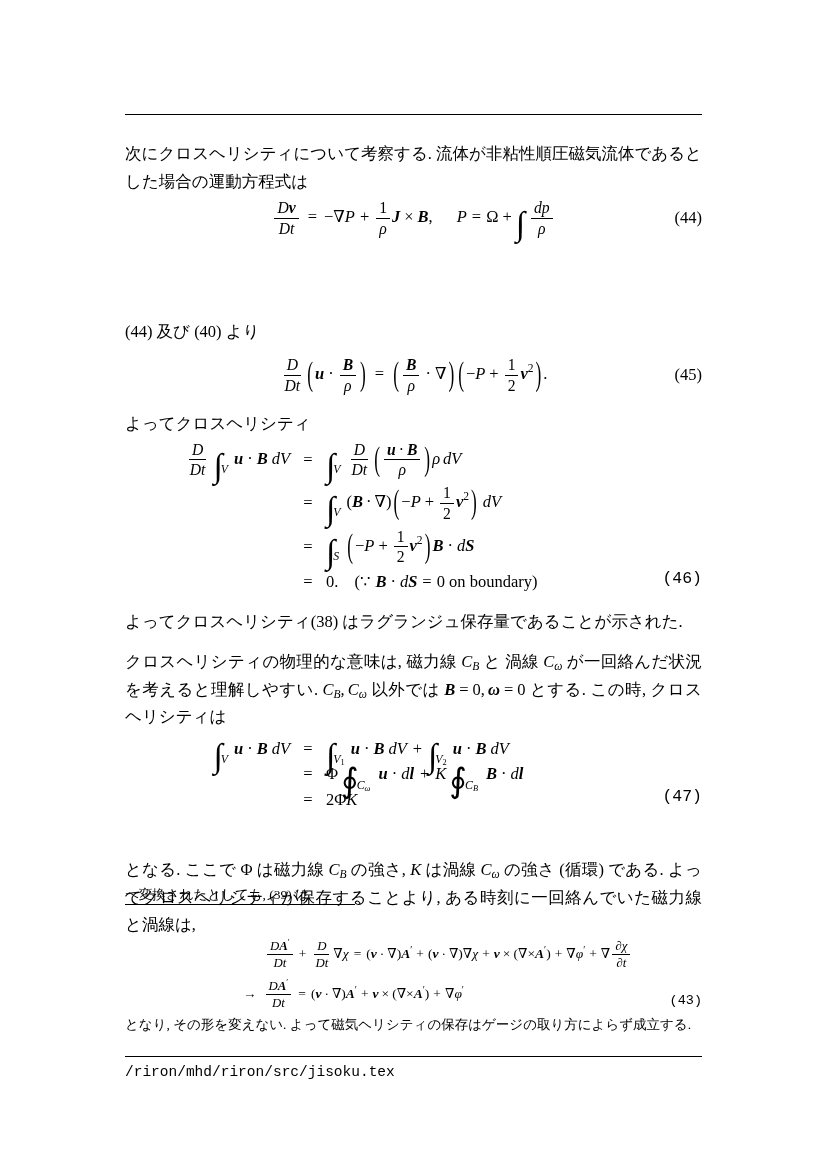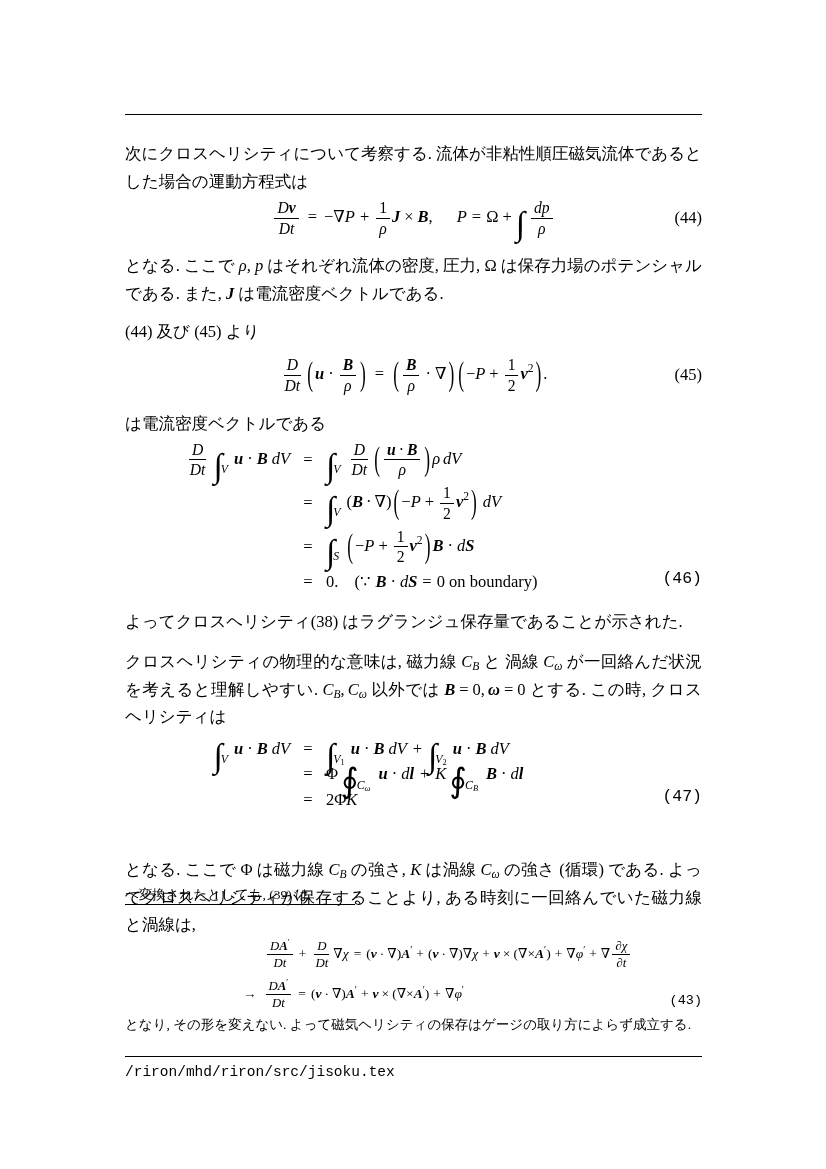--- a/index.html
+++ b/index.html
@@ -73,41 +73,40 @@
         </span><span class="msp" style="width: 7px;"></span><span class="mr">=</span><span class="msp" style="width: 7px;"></span><span class="mr">−∇</span><span class="mi">P</span><span class="msp" style="width: 5px;"></span><span class="mr">+</span><span class="msp" style="width: 5px;"></span><span class="frac">
           <span class="fnum"><span class="mr">1</span></span>
           <span class="fden"><span class="mi">ρ</span></span>
         </span><span class="mb">J</span><span class="msp" style="width: 4px;"></span><span class="mr">×</span><span class="msp" style="width: 4px;"></span><span class="mb">B</span><span class="mr">,</span><span class="msp" style="width: 24px;"></span><span class="mi">P</span><span class="msp" style="width: 5px;"></span><span class="mr">=</span><span class="msp" style="width: 5px;"></span><span class="mr">Ω</span><span class="msp" style="width: 4px;"></span><span class="mr">+</span><span class="msp" style="width: 4px;"></span><span class="bigop"><span class="bglyph">∫</span></span><span class="msp" style="width: 4px;"></span><span class="frac">
           <span class="fnum"><span class="mi">dp</span></span>
           <span class="fden"><span class="mi">ρ</span></span>
         </span></span>
     <span class="eqnum">(44)</span>
   </div>
 
-  <p class="abs para" style="top:252px"><span class="mt">となる. ここで </span><span class="mi">ρ, p</span><span class="mt"> はそれぞれ流体の密度, 圧力, </span><span class="mr">Ω</span><span class="mt"> は保存力場のポテンシャルである. また, </span><span class="mb">J</span><span class="mt"> は電流密度ベクトルである.</span></p>
-  <p class="abs para" style="top:318px"><span class="mt">(44) 及び (45) より</span></p>
+  <p class="abs para" style="top:318px"><span class="mt">(44) 及び (40) より</span></p>
 
   <div class="abs eq" style="top:346px;height:58px">
     <span class="eqbody"><span class="frac">
           <span class="fnum"><span class="mi">D</span></span>
           <span class="fden"><span class="mi">D</span><span class="mi">t</span></span>
         </span><span class="par p2">(</span><span class="mb">u</span><span class="msp" style="width: 4px;"></span><span class="mr">·</span><span class="msp" style="width: 4px;"></span><span class="frac">
           <span class="fnum"><span class="mb">B</span></span>
           <span class="fden"><span class="mi">ρ</span></span>
         </span><span class="par p2">)</span><span class="msp" style="width: 7px;"></span><span class="mr">=</span><span class="msp" style="width: 7px;"></span><span class="par p2">(</span><span class="frac">
           <span class="fnum"><span class="mb">B</span></span>
           <span class="fden"><span class="mi">ρ</span></span>
         </span><span class="msp" style="width: 4px;"></span><span class="mr">·</span><span class="msp" style="width: 4px;"></span><span class="mr">∇</span><span class="par p2">)</span><span class="par p2">(</span><span class="mr">−</span><span class="mi">P</span><span class="msp" style="width: 4px;"></span><span class="mr">+</span><span class="msp" style="width: 4px;"></span><span class="frac">
           <span class="fnum"><span class="mr">1</span></span>
           <span class="fden"><span class="mr">2</span></span>
         </span><span class="mb">v</span><span class="msup mr">2</span><span class="par p2">)</span><span class="mr">.</span></span>
     <span class="eqnum">(45)</span>
   </div>
 
-  <p class="abs para" style="top:410px"><span class="mt">は電流密度ベクトルである</span></p>
+  <p class="abs para" style="top:410px"><span class="mt">よってクロスヘリシティ</span></p>
 
   <div class="abs eqrows" style="top:440px">
     <span class="eqnum">(46)</span>
   <div class="eqrow"><span class="cl"><span class="frac">
             <span class="fnum"><span class="mi">D</span></span>
             <span class="fden"><span class="mi">D</span><span class="mi">t</span></span>
           </span><span class="msp" style="width: 3px;"></span><span class="bigop"><span class="bglyph">∫</span><span class="blim"><span class="mi">V</span></span></span><span class="msp" style="width: 6px;"></span><span class="mb">u</span><span class="msp" style="width: 4px;"></span><span class="mr">·</span><span class="msp" style="width: 4px;"></span><span class="mb">B</span><span class="msp" style="width: 4px;"></span><span class="mi">dV</span></span><span class="cm">=</span><span class="cr"><span class="bigop"><span class="bglyph">∫</span><span class="blim"><span class="mi">V</span></span></span><span class="msp" style="width: 6px;"></span><span class="frac">
             <span class="fnum"><span class="mi">D</span></span>
             <span class="fden"><span class="mi">D</span><span class="mi">t</span></span>
           </span><span class="par p2">(</span><span class="frac">

